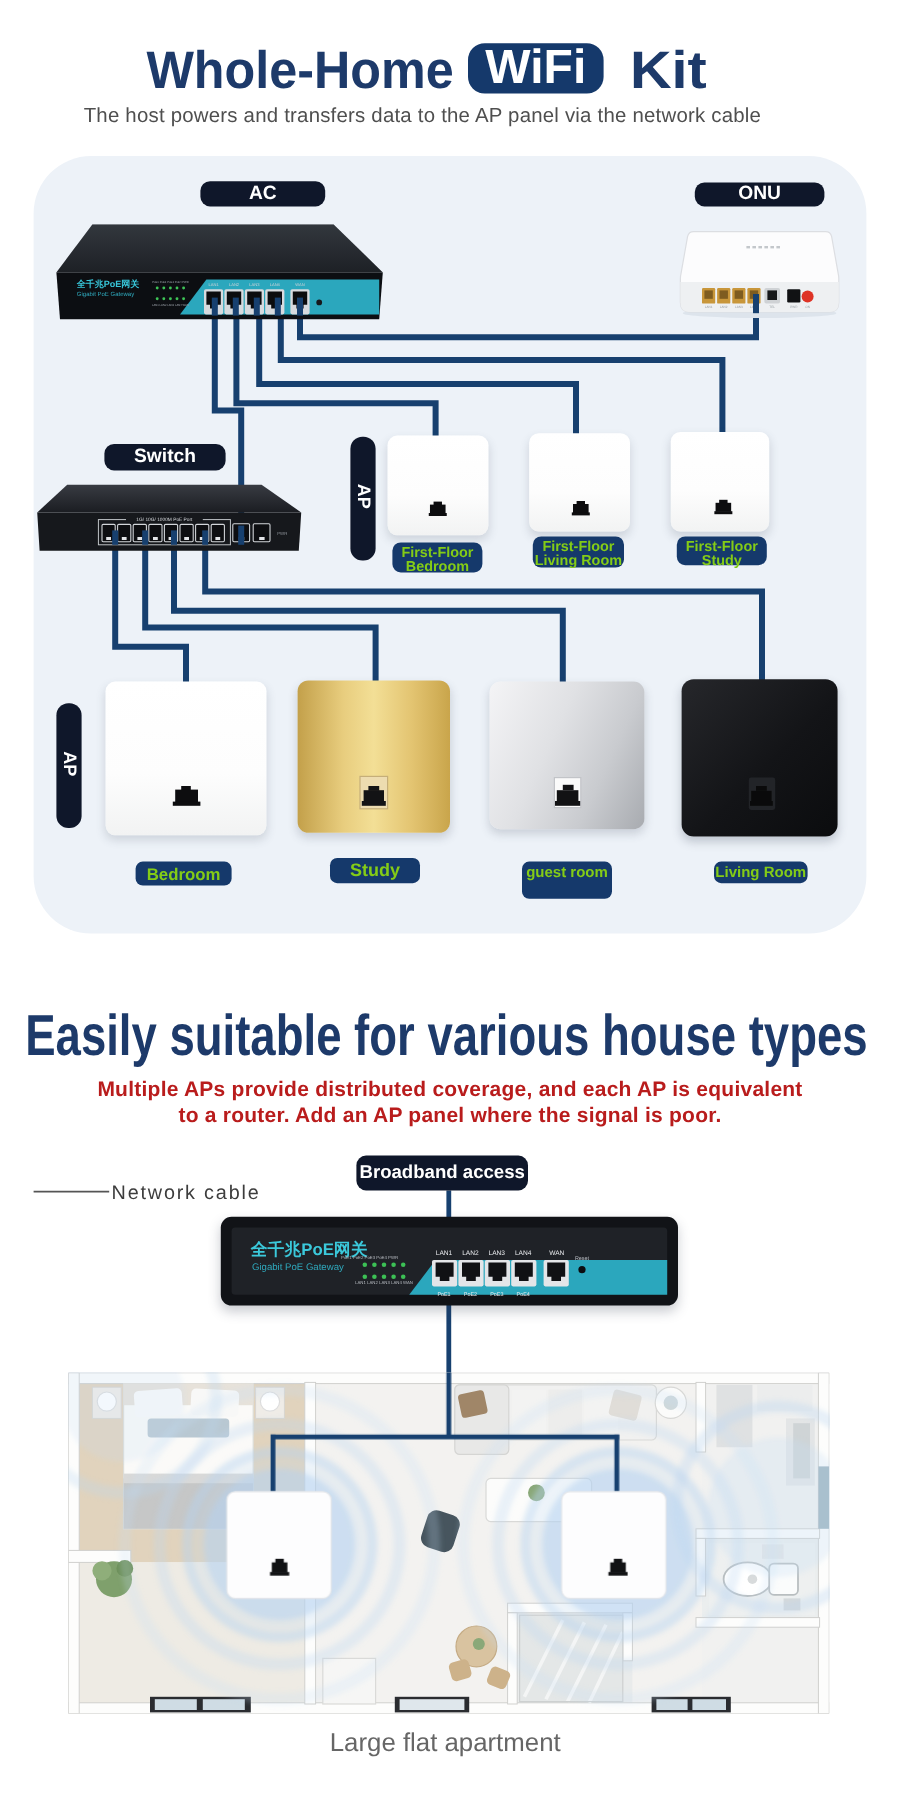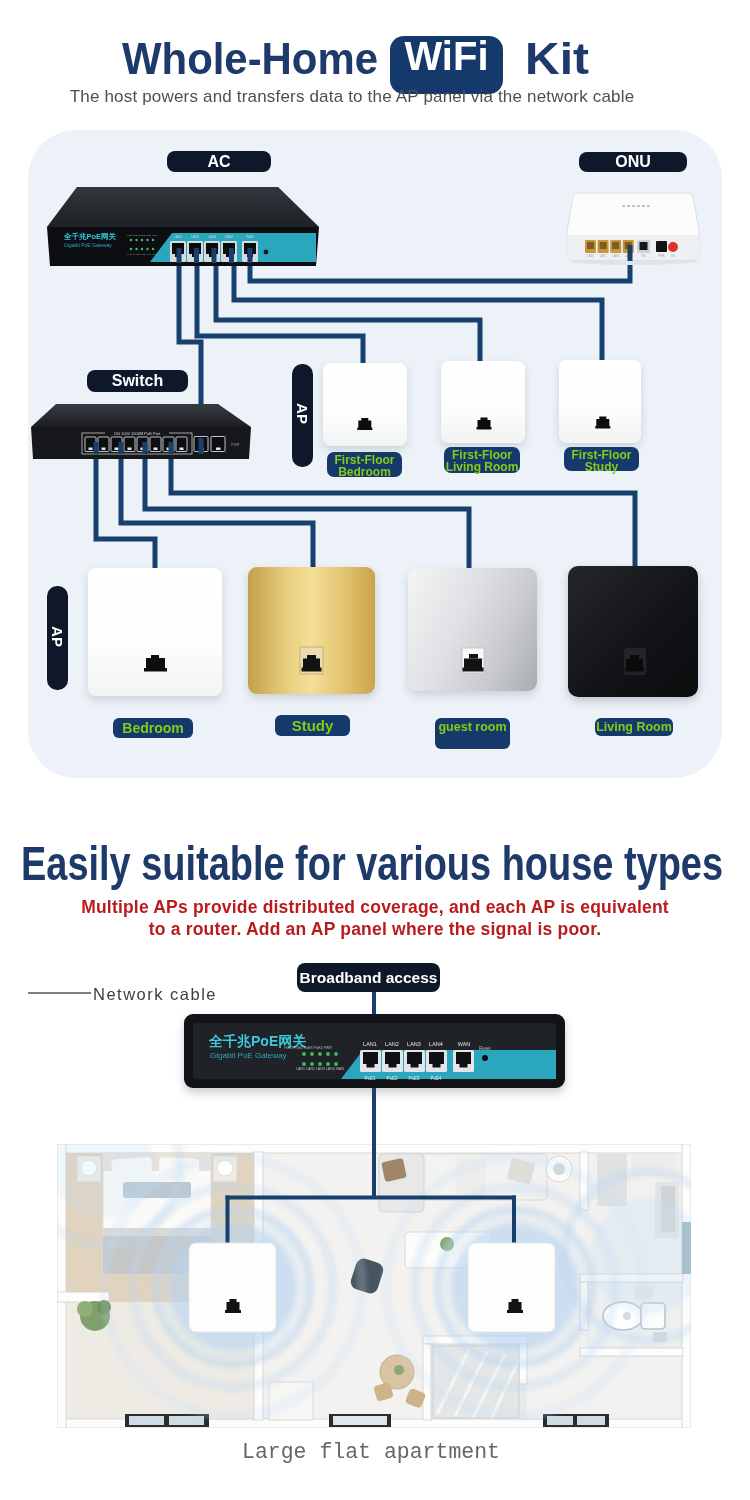--- a/index.html
+++ b/index.html
@@ -8,21 +8,21 @@
 .abs{position:absolute;}
 .badge{position:absolute;background:#0f172a;color:#fff;font-weight:bold;text-align:center;border-radius:8px;}
 .panelw{position:absolute;border-radius:8px;background:linear-gradient(180deg,#ffffff 0%,#fdfdfd 60%,#f2f3f3 100%);box-shadow:0 4px 8px rgba(60,70,90,0.18);}
 .lbl2{position:absolute;background:#15396b;color:#84cc16;font-weight:bold;text-align:center;border-radius:7px;line-height:1.0;}
 </style>
 </head>
 <body>
 <div class="page">
 
   <div class="abs" id="t1" style="left:122px;top:34px;font-size:44px;font-weight:bold;color:#1d3a6a;white-space:nowrap;transform-origin:0 0;transform:scaleX(0.95206);">Whole-Home</div>
-  <div class="abs" style="left:390px;top:36px;width:113px;height:58px;background:#15396b;border-radius:14px;color:#fff;font-weight:bold;font-size:40px;line-height:41px;text-align:center;" id="wifibadge">WiFi</div>
+  <div class="abs" style="left:390px;top:36px;width:113px;height:42px;background:#15396b;border-radius:14px;color:#fff;font-weight:bold;font-size:40px;line-height:41px;text-align:center;" id="wifibadge">WiFi</div>
   <div class="abs" id="t2" style="left:525px;top:34px;font-size:44px;font-weight:bold;color:#1d3a6a;white-space:nowrap;transform-origin:0 0;transform:scaleX(1.0911);">Kit</div>
   <div class="abs" id="sub1" style="left:352px;top:87px;letter-spacing:0.18px;transform:translateX(-50%);font-size:17px;color:#4f4f4f;white-space:nowrap;">The host powers and transfers data to the AP panel via the network cable</div>
 
   <div class="abs" style="left:28px;top:130px;width:694px;height:648px;background:#edf2f8;border-radius:48px;"></div>
 
   <svg class="abs" style="left:0;top:0;" width="750" height="1500" viewBox="0 0 750 1500" fill="none">
     <g stroke="#17406f" stroke-width="5">
       <polyline points="250,258 250,281 630,281 630,252"></polyline>
       <polyline points="234,258 234,300 602,300 602,363"></polyline>
       <polyline points="216,258 216,320 480,320 480,363"></polyline>
@@ -444,15 +444,15 @@
         </g>
       <rect x="411" y="99" width="87" height="89" rx="7" fill="#fdfdfe" stroke="#e3e6ea" stroke-width="1"></rect>
       <g fill="#111214">
           <rect x="454.5" y="155" width="7" height="3.5"></rect>
           <rect x="451.5" y="158" width="13" height="8.5"></rect>
           <rect x="450" y="166" width="16" height="3"></rect>
         </g>
     </g>
   </svg>
 
-  <div class="abs" style="left:371px;top:1440px;transform:translateX(-50%);font-size:21.5px;color:#666;white-space:nowrap;font-family:Liberation Mono, monospace;">Large flat apartment</div>
+  <div class="abs" style="left:371px;top:1440px;transform:translateX(-50%);font-size:21.5px;color:#666;white-space:nowrap;">Large flat apartment</div>
 
 </div>
 
 </body></html>

